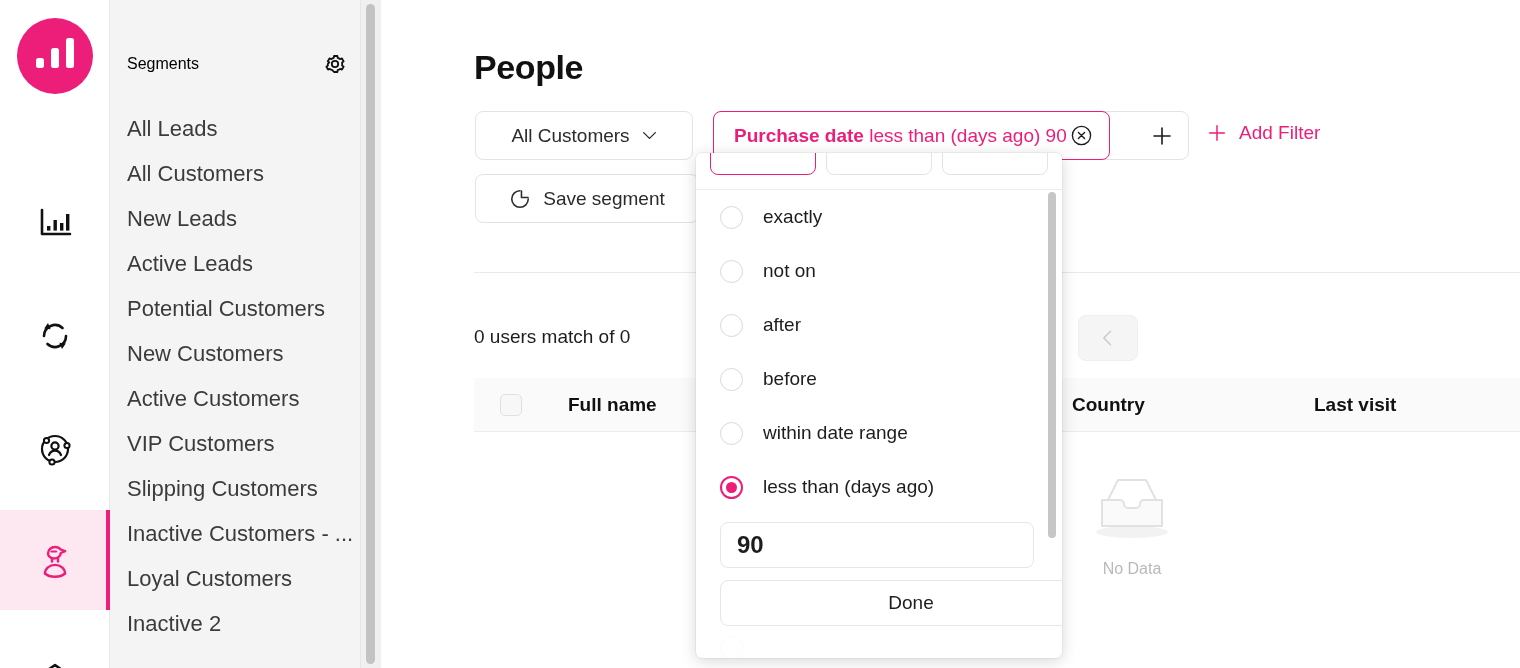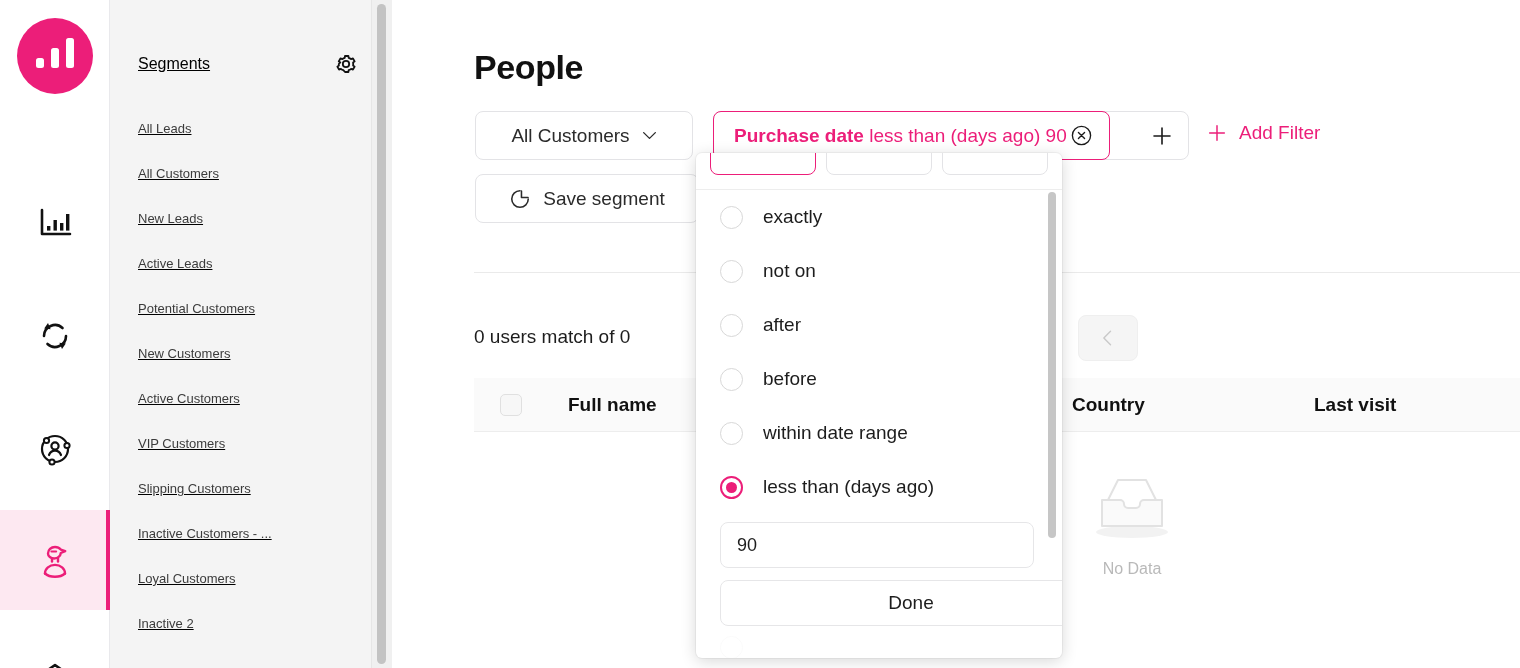--- a/index.html
+++ b/index.html
@@ -39,34 +39,33 @@
   }
   .rail-item.active { background: #FDE8F1; }
   .rail-item.active::after {
     content: ""; position: absolute; right: 0; top: 0;
     width: 4px; height: 100px; background: #EC1E79;
   }
   .rail-icon { width: 46px; height: 46px; display:block; }
 
   
   .segments {
-    position: absolute; left: 107px; top: 0;
+    position: absolute; left: 96px; top: 0;
     width: 285px; height: 668px;
     background: #F4F4F4;
-    text-decoration: underline;
   }
   .seg-head {
     display: flex; align-items: center; justify-content: space-between;
     padding: 52px 34px 0 31px;
   }
   .gear { width: 24px; height: 24px; cursor: pointer; }
   .seg-list { margin-top: 30px; }
   .seg-item {
     padding: 0 31px; height: 45px; display: flex; align-items: center;
-    font-size: 13px; color: #3b3b3b; cursor: pointer;
+    font-size: 22px; color: #3b3b3b; cursor: pointer;
     white-space: nowrap; overflow: hidden; text-overflow: ellipsis;
   }
   .seg-scroll {
     position: absolute; right: 6px; top: 4px;
     width: 9px; height: 660px; background: #c3c3c3; border-radius: 5px;
   }
   .seg-track {
     position: absolute; right: 0px; top: 0;
     width: 21px; height: 668px; background: #f0f0f0;
     border-left: 1px solid #e6e6e6;
@@ -192,21 +191,21 @@
     display: flex; align-items: center; justify-content: center;
   }
   .radio.on { border-color: #EC1E79; border-width: 2px; }
   .radio.on::after { content:""; width: 11px; height: 11px; border-radius: 50%; background: #EC1E79; }
   .opt-label { font-size: 19px; color: #1d1d1d; }
 
   .num-input {
     margin: 8px 24px 0 24px; width: 314px; height: 46px;
     border: 1px solid #e6e6e8; border-radius: 8px; background: #fff;
     display: flex; align-items: center; padding: 0 16px;
-    font-size: 18px; color: #1d1d1d;
+    font-size: 24px; color: #1d1d1d; font-weight: bold;
   }
   .done-btn {
     margin: 12px 24px 0 24px; width: 382px; height: 46px;
     border: 1px solid #e6e6e8; border-radius: 8px; background: #fff;
     display:flex; align-items:center; justify-content:center;
     font-size: 19px; color: #1d1d1d; cursor: pointer;
   }
   .ghost-opt {
     margin: 10px 0 0 24px; display: flex; align-items: center; gap: 20px;
     opacity: 0.12;

